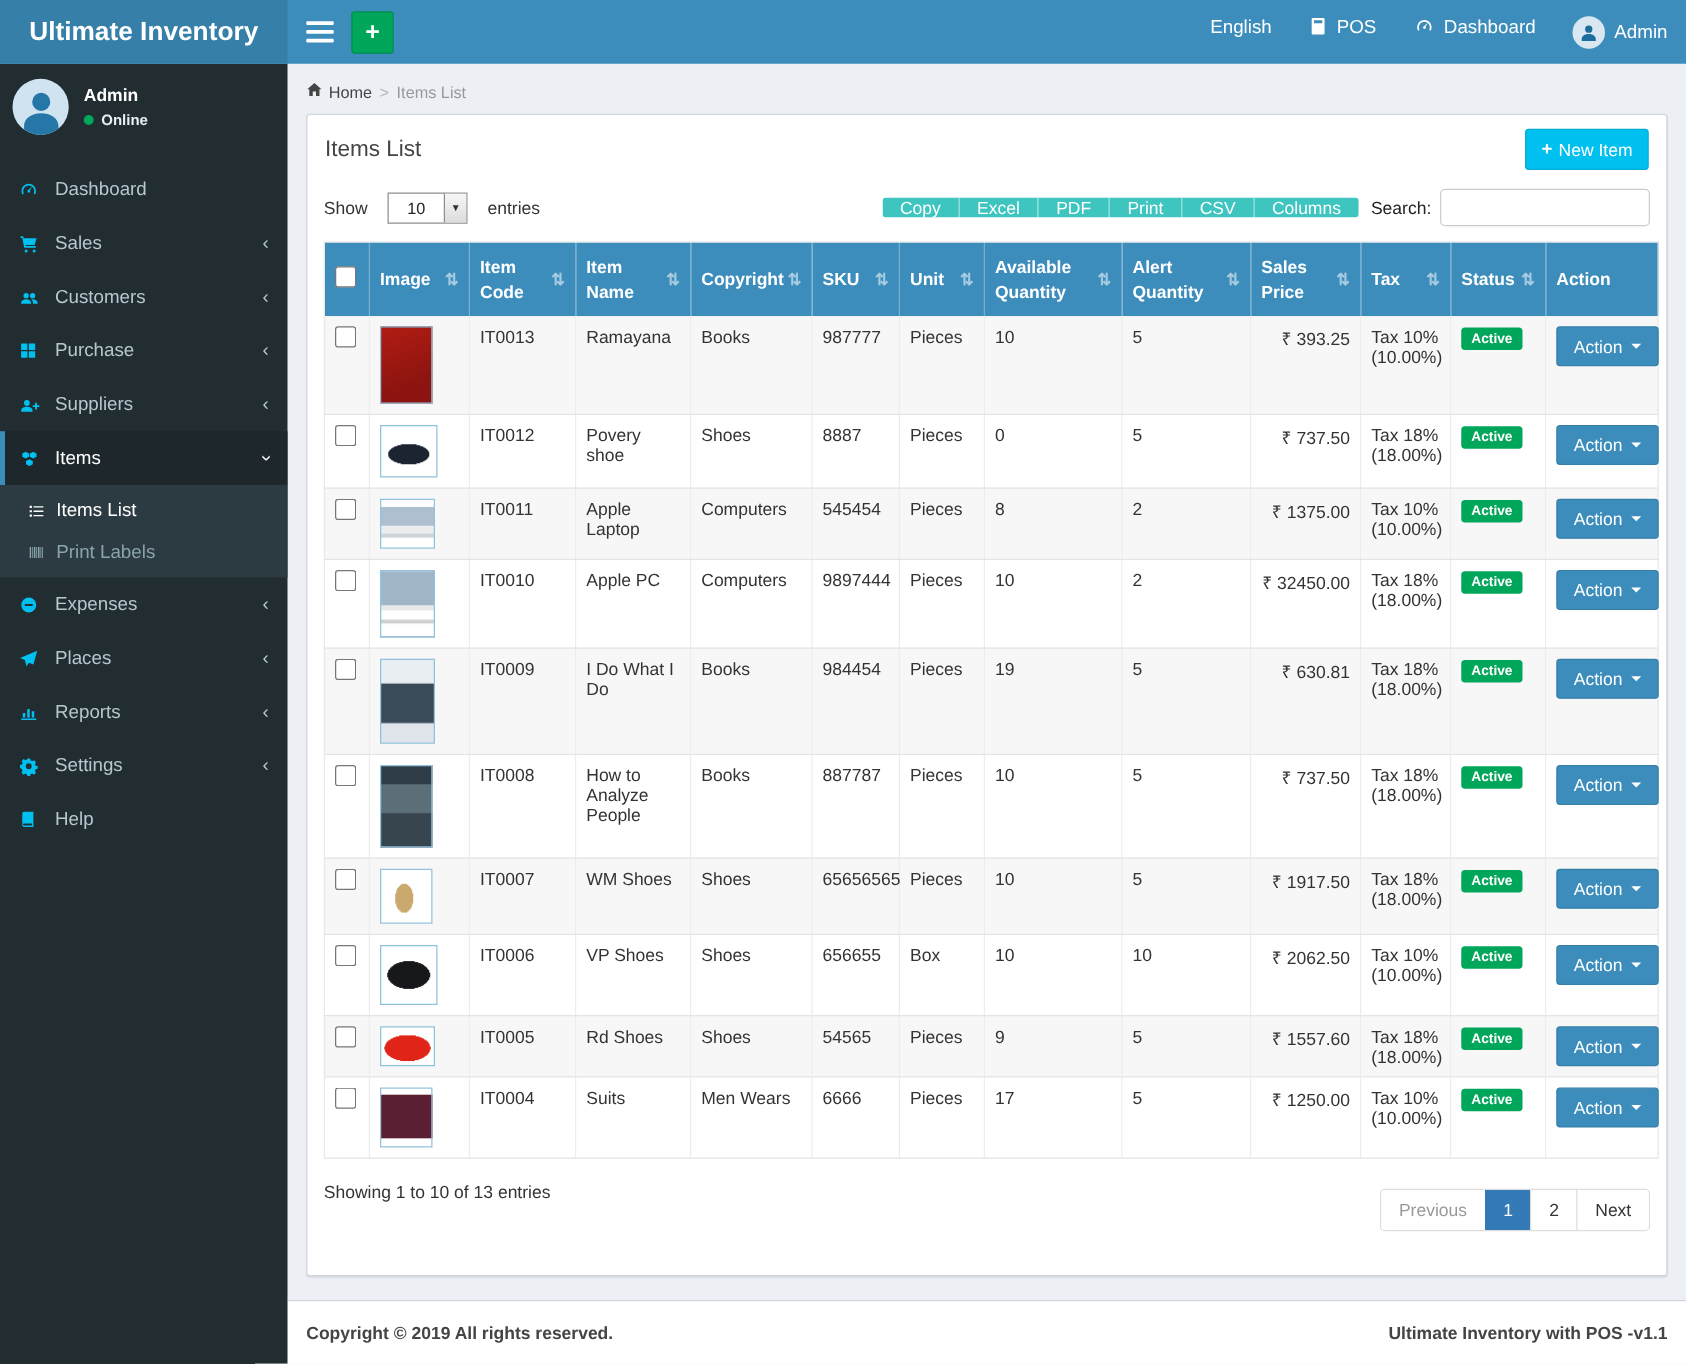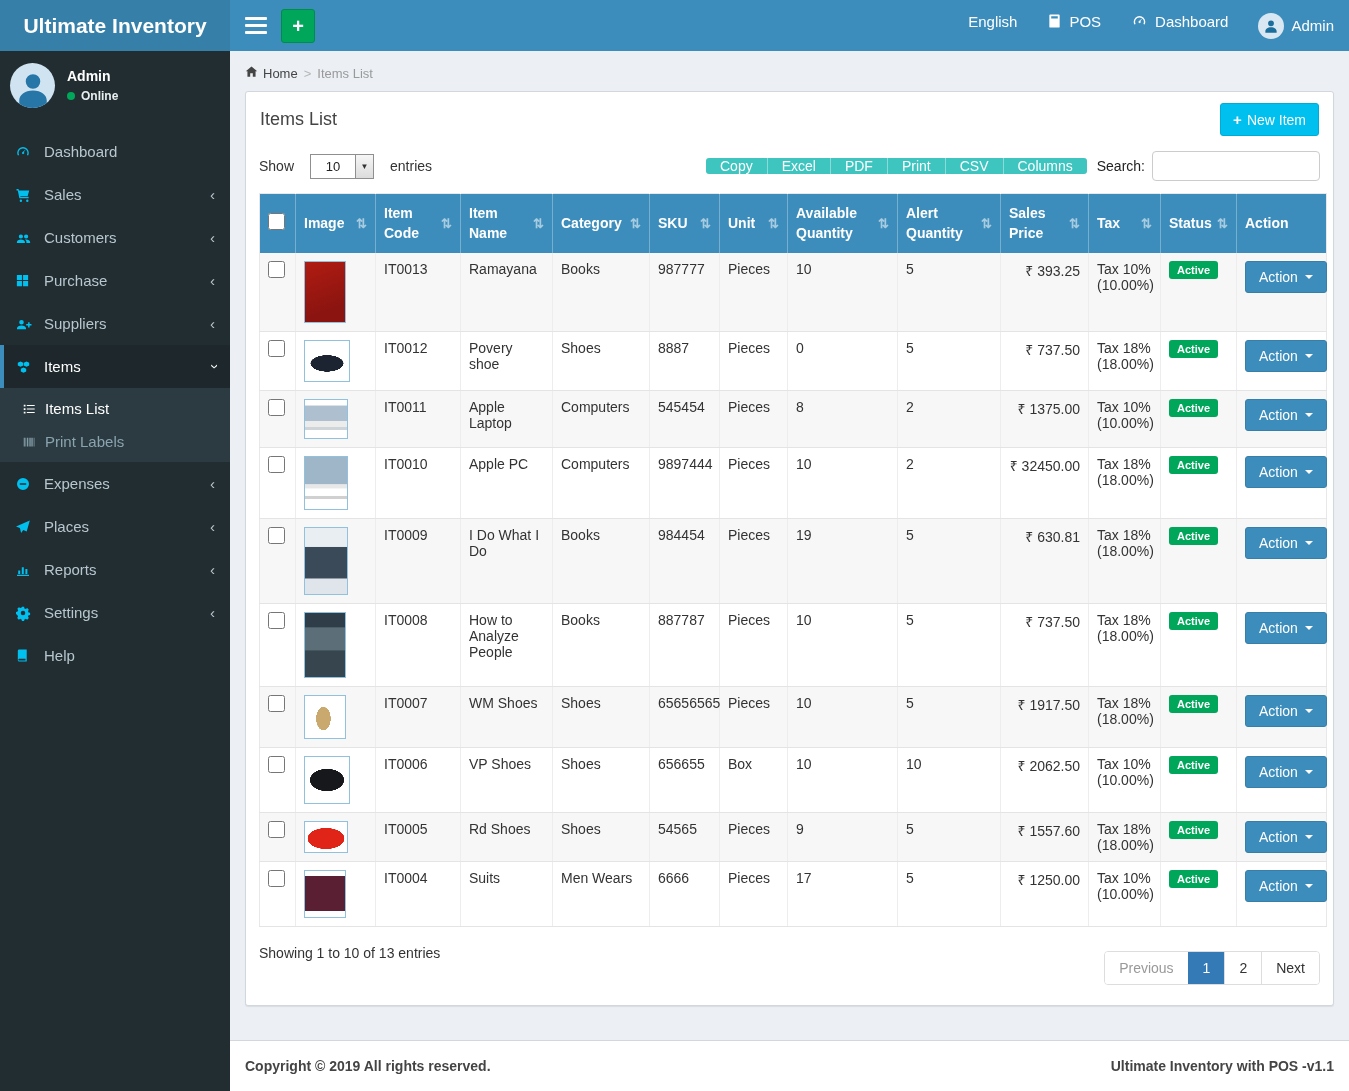--- a/index.html
+++ b/index.html
@@ -108,21 +108,21 @@
   .thumb-black-sneaker{ width:46px; height:48px; background:radial-gradient(ellipse 64% 40% at 50% 50%,#17181c 60%,transparent 61%),#fff; }
   .thumb-red-sneaker  { width:44px; height:32px; background:radial-gradient(ellipse 70% 56% at 50% 55%,#e02417 62%,transparent 63%),#fff; }
   .thumb-suit         { width:42px; height:48px; background:linear-gradient(180deg,#fff 0 10%,#5a1f33 11% 86%,#fff 87%); }
 
   .badge-active { display:inline-block; background:#00a65a; color:#fff; font-size:11px; font-weight:bold;
                   padding:3px 8px; border-radius:3px; }
   .btn-action { background:#3c8dbc; border:1px solid #367fa9; color:#fff; font-size:14px; padding:7px 13px;
                 border-radius:3px; cursor:pointer; display:inline-flex; align-items:center; gap:7px; }
   .caret { width:0; height:0; border-left:4px solid transparent; border-right:4px solid transparent; border-top:4px solid #fff; }
 
-  .table-footer { display:flex; align-items:flex-start; justify-content:space-between; padding:14px 13px 20px; }
+  .table-footer { display:flex; align-items:flex-start; justify-content:space-between; padding:14px 13px 35px; }
   .dt-info { font-size:14px; color:#333; padding-top:4px; }
   .pagination { display:flex; border:1px solid #ddd; border-radius:4px; overflow:hidden; background:#fff; margin-top:10px; }
   .page-btn { padding:8px 14px; font-size:14px; color:#333; border-left:1px solid #ddd; cursor:pointer; background:#fff; }
   .page-btn:first-child { border-left:none; }
   .page-btn.disabled { color:#999; }
   .page-btn.active { background:#337ab7; color:#fff; border-color:#337ab7; }
 
   
   .main-footer { position:absolute; bottom:0; left:230px; right:0; height:51px; background:#fff;
                  border-top:1px solid #d2d6de; display:flex; align-items:center; justify-content:space-between;
@@ -387,21 +387,21 @@
               </div>
             </th>
           <th>
               <div class="th-flex">
                 <span class="lbl">Item Name</span>
                 <span class="sort">⇅</span>
               </div>
             </th>
           <th>
               <div class="th-flex">
-                <span class="lbl">Category</span>
+                <span class="lbl">Copyright</span>
                 <span class="sort">⇅</span>
               </div>
             </th>
           <th>
               <div class="th-flex">
                 <span class="lbl">SKU</span>
                 <span class="sort">⇅</span>
               </div>
             </th>
           <th>

